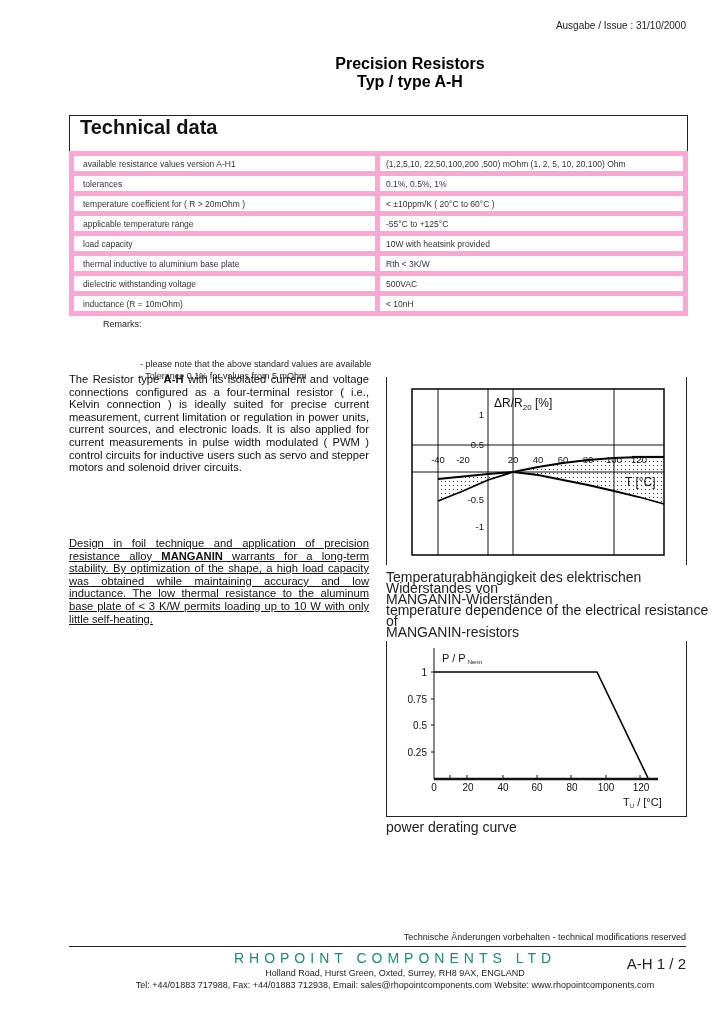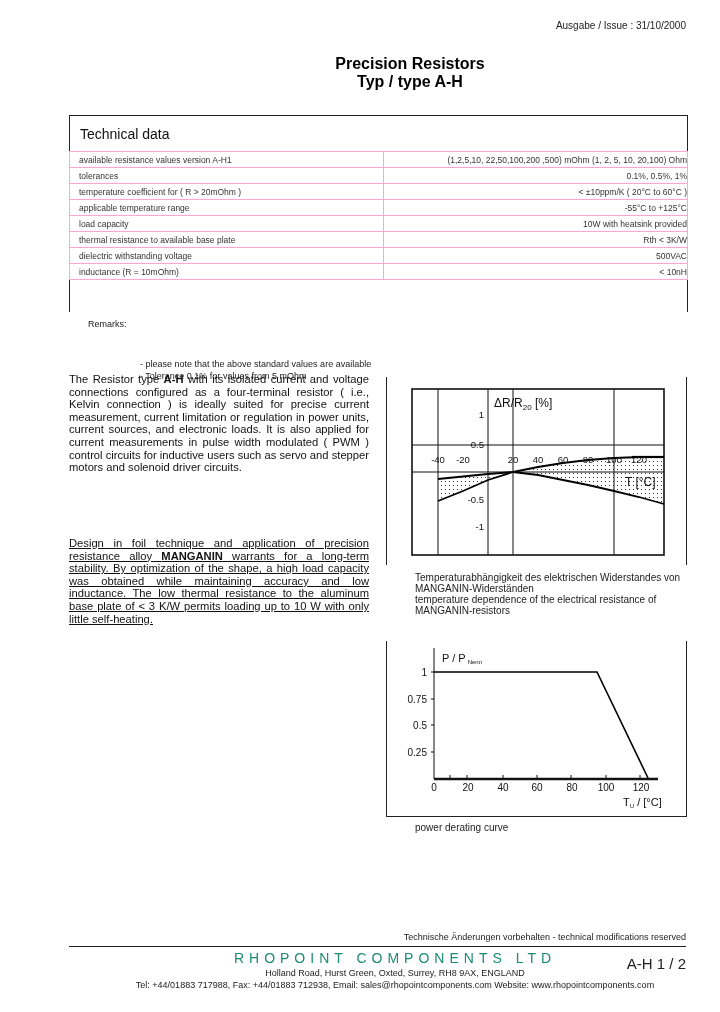--- a/index.html
+++ b/index.html
@@ -2,30 +2,30 @@
 <html><head>
 <meta charset="utf-8">
 <style>
   html, body { margin:0; padding:0; background:#ffffff; }
   body { width:720px; height:1012px; position:relative; overflow:hidden;
          font-family:"Liberation Sans", sans-serif; color:#111; }
   .abs { position:absolute; }
   .issue { right:34px; top:20px; font-size:10px; color:#222; }
   .title { left:0; width:820px; top:55px; text-align:center; font-weight:bold; font-size:16px; line-height:18px; color:#000; }
   .tech-box { left:69px; top:115px; width:617px; height:196px; border:1px solid #222; border-bottom:none; }
-  .tech-head { position:absolute; left:10px; top:10px; font-weight:normal; font-size:14px; }
+  .tech-head { position:absolute; left:10px; top:0; font-weight:bold; font-size:20px; }
   table.tech { position:absolute; left:-1px; top:35px; width:619px; border-collapse:collapse; font-size:8.5px; color:#333; }
-  table.tech td { border:1px solid #f9a8d4; height:15px; padding:0 0 0 9px; white-space:nowrap; }
-  table.tech td.v { width:297px; padding-left:6px;text-align:right; }
+  table.tech td { border:5px solid #f9a8d4; height:15px; padding:0 0 0 9px; white-space:nowrap; }
+  table.tech td.v { width:297px; padding-left:6px; }
   .remarks { left:69px; top:318px; font-size:9px; color:#222; line-height:12px; }
-  .remarks .lbl { position:absolute; left:1px; top:0;padding-left:18px; }
+  .remarks .lbl { position:absolute; left:16px; top:0;padding-left:18px; }
   .remarks .items { position:absolute; left:71px; top:0; white-space:nowrap;margin-top:40px; }
   .para { left:69px; width:300px; font-size:11.2px; line-height:12.6px; text-align:justify; color:#111; }
   .frame-l, .frame-r { position:absolute; width:1px; background:#222; }
-  .caption { left:386px; font-size:10px; line-height:11px; color:#222;margin-left:29px; }
+  .caption { left:386px; font-size:14px; line-height:11px; color:#222; }
   .footer-note { right:34px; top:932px; font-size:9px; color:#222;margin-left:42px; }
   .footer-rule { left:69px; top:946px; width:617px; height:1px; background:#222; }
   .brand { left:0; width:790px; top:950px; text-align:center; font-size:14px; letter-spacing:5px; color:#1d8a74; }
   .page { right:34px; top:955px; font-size:15px; color:#222; }
   .addr { left:0; width:790px; top:968px; text-align:center; font-size:9px; color:#222; }
   .contact { left:0; width:790px; top:980px; text-align:center; font-size:9px; color:#222; }
   svg text { font-family:"Liberation Sans", sans-serif; }
 </style>
 </head>
 <body>
@@ -54,21 +54,21 @@
         </tr>
     <tr>
           <td>applicable temperature range</td>
           <td class="v">-55°C to +125°C</td>
         </tr>
     <tr>
           <td>load capacity</td>
           <td class="v">10W with heatsink provided</td>
         </tr>
     <tr>
-          <td>thermal resistance to available base plate</td>
+          <td>thermal inductive to aluminium base plate</td>
           <td class="v">Rth &lt; 3K/W</td>
         </tr>
     <tr>
           <td>dielectric withstanding voltage</td>
           <td class="v">500VAC</td>
         </tr>
     <tr>
           <td>inductance (R = 10mOhm)</td>
           <td class="v">&lt; 10nH</td>
         </tr>

